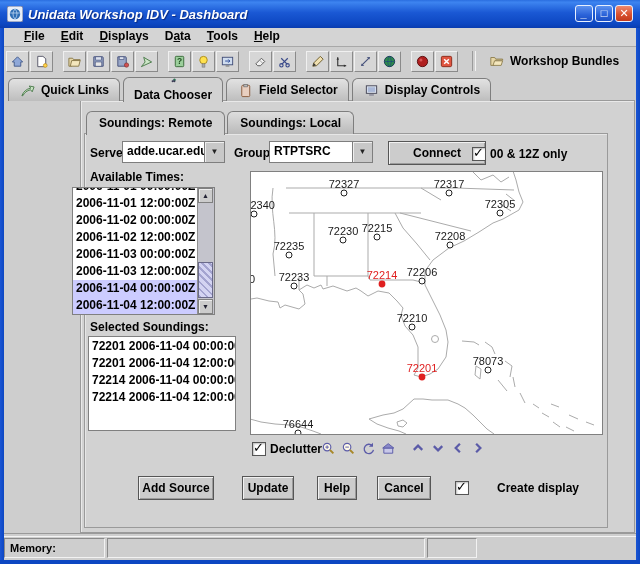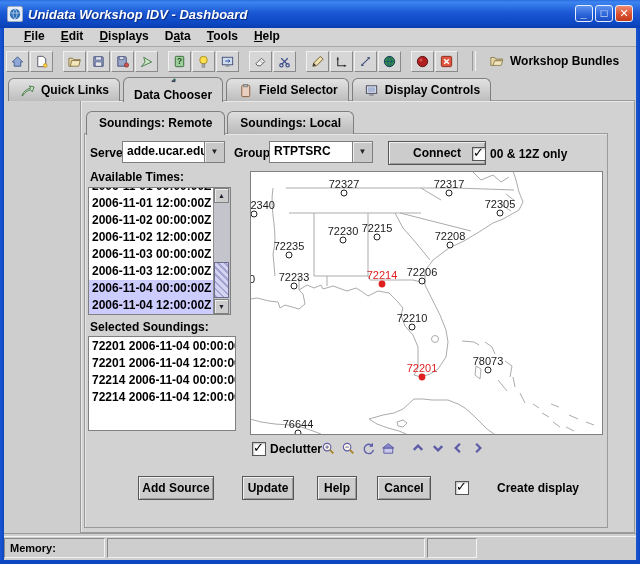--- a/index.html
+++ b/index.html
@@ -292,21 +292,21 @@
   <div class="lbl" style="left:234px;top:146px;">Group:</div>
   <div class="combo" style="left:269px;top:141px;">
     <span class="field" style="width:83px;">RTPTSRC</span>
     <span class="arrow">▼</span>
   </div>
   <div class="btn" style="left:388px;top:141px;width:98px;">Connect</div>
   <div class="checkbox checked" style="left:472px;top:147px;"></div>
   <div class="lbl" style="left:490px;top:147px;">00 &amp; 12Z only</div>
 
   <div class="lbl" style="left:90px;top:170px;">Available Times:</div>
-  <div class="listbox" style="left:88px;top:187px;width:143px;height:128px;">
+  <div class="listbox" style="left:72px;top:187px;width:143px;height:128px;">
     <div class="list-inner" style="right:16px;">
         <div class="lrow">2006-11-01 00:00:00Z</div>
         <div class="lrow">2006-11-01 12:00:00Z</div>
         <div class="lrow">2006-11-02 00:00:00Z</div>
         <div class="lrow">2006-11-02 12:00:00Z</div>
         <div class="lrow">2006-11-03 00:00:00Z</div>
         <div class="lrow">2006-11-03 12:00:00Z</div>
         <div class="lrow sel">2006-11-04 00:00:00Z</div>
         <div class="lrow sel">2006-11-04 12:00:00Z</div>
       </div>

